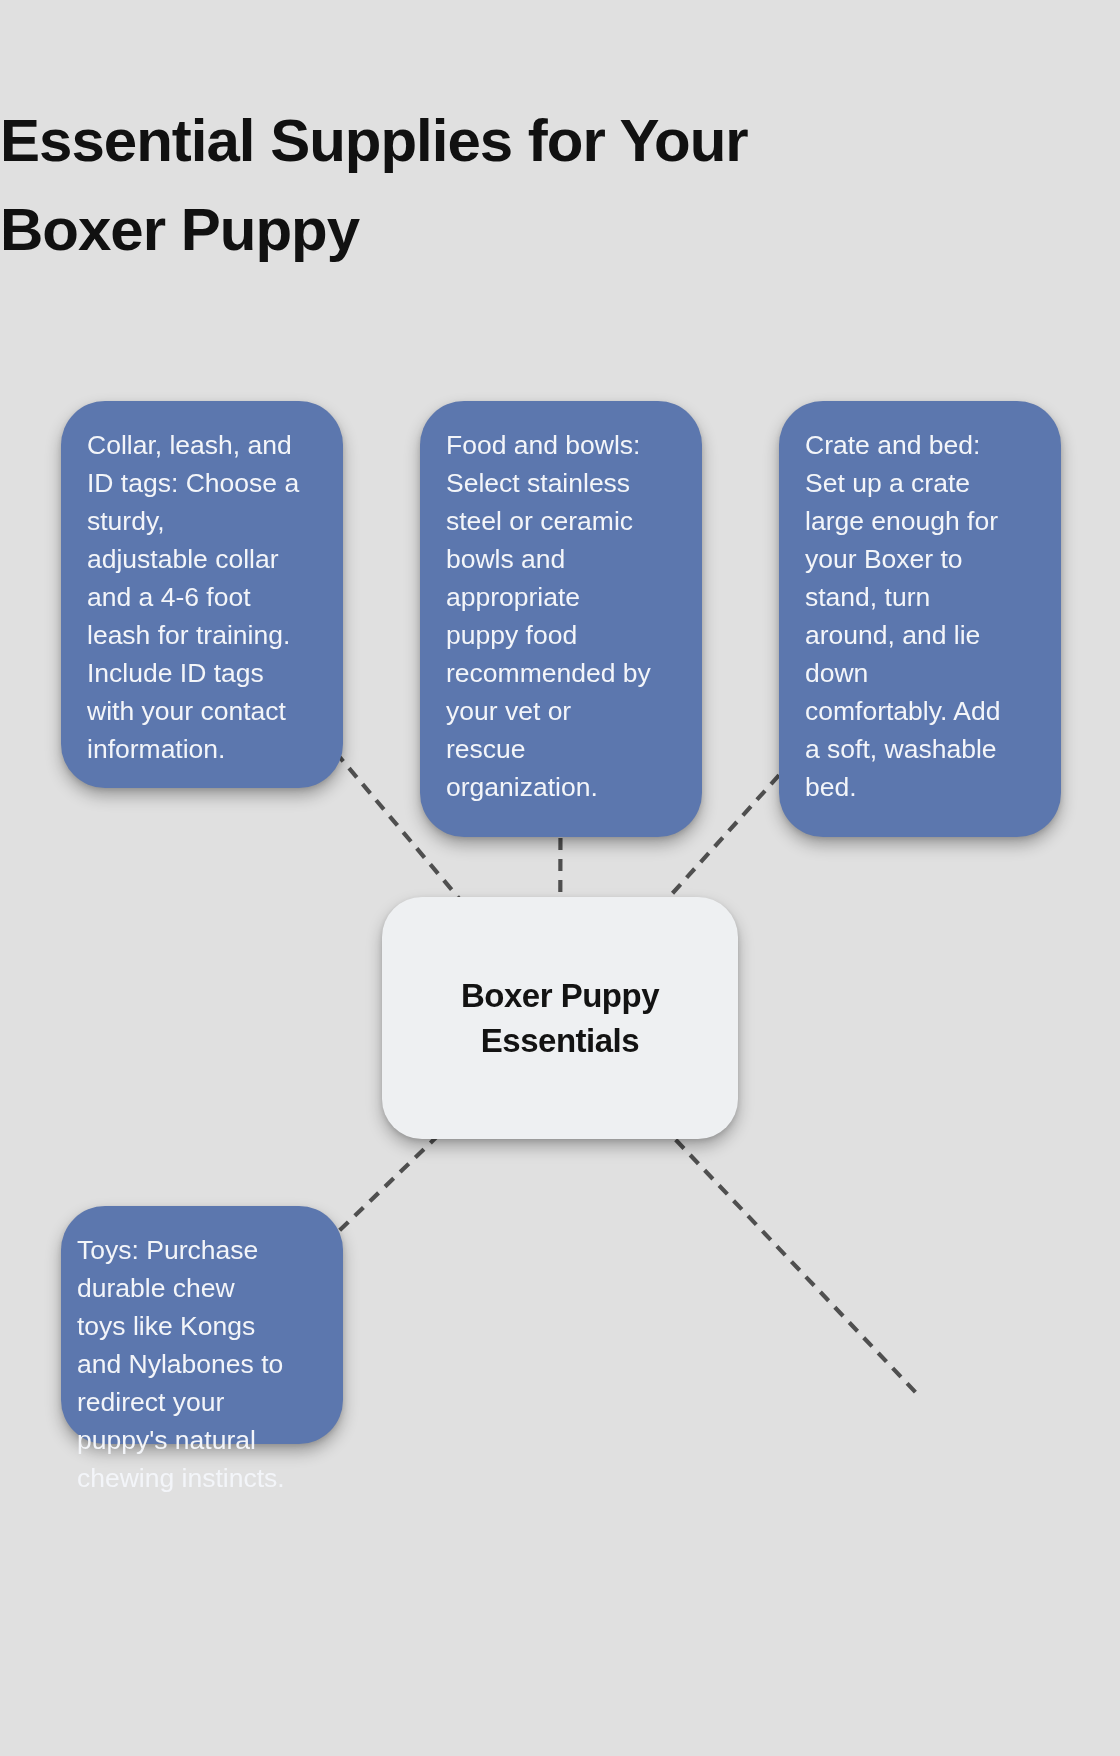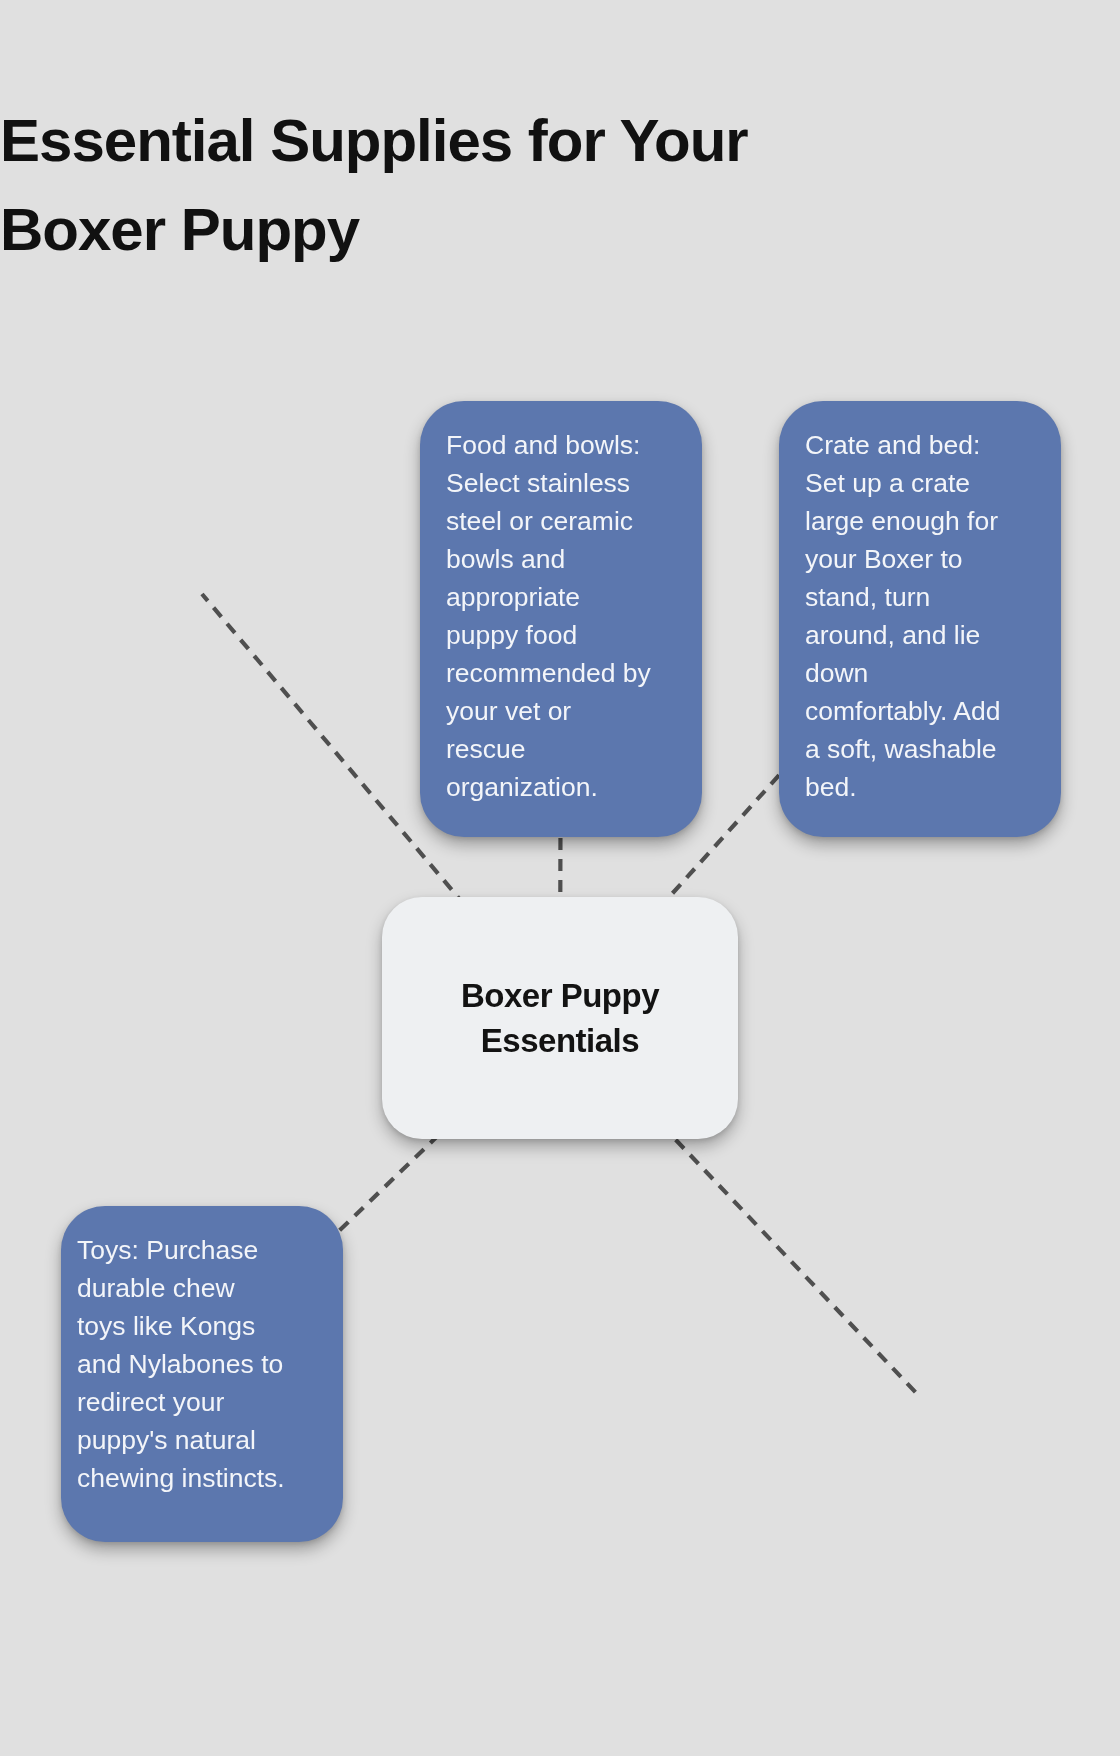--- a/index.html
+++ b/index.html
@@ -56,21 +56,21 @@
     border-radius: 44px;
     padding: 25px 26px;
     font-size: 26.5px;
     line-height: 38px;
     white-space: pre-line;
     box-shadow: 0 8px 16px rgba(0,0,0,0.30), 0 2px 5px rgba(0,0,0,0.12);
   }
   .node-collar   { left: 61px;  top: 401px;  width: 282px; height: 387px; }
   .node-food     { left: 420px; top: 401px;  width: 282px; height: 436px; }
   .node-crate    { left: 779px; top: 401px;  width: 282px; height: 436px; }
-  .node-toys     { left: 61px;  top: 1206px; width: 282px; height: 336px; padding-left: 16px; }
+  .node-toys     { left: 61px;  top: 1206px; width: 282px; height: 238px; padding-left: 16px; }
   .node-grooming { left: 780px; top: 1203px; width: 283px; height: 391px; }
   .center-node {
     position: absolute;
     left: 382px;
     top: 897px;
     width: 356px;
     height: 242px;
     background: var(--center-fill);
     border-radius: 40px;
     display: flex;
@@ -97,20 +97,29 @@
 Boxer Puppy</h1>
 
   <svg class="connectors" viewBox="0 0 1120 1756" xmlns="http://www.w3.org/2000/svg" aria-hidden="true">
     <line x1="560" y1="1018" x2="202" y2="594"></line>
     <line x1="560" y1="1018" x2="561" y2="619"></line>
     <line x1="560" y1="1018" x2="920" y2="619"></line>
     <line x1="560" y1="1018" x2="202" y2="1363"></line>
     <line x1="560" y1="1018" x2="921" y2="1398"></line>
   </svg>
 
+  <div class="node node-collar">Collar, leash, and
+ID tags: Choose a
+sturdy,
+adjustable collar
+and a 4-6 foot
+leash for training.
+Include ID tags
+with your contact
+information.</div>
 
   <div class="node node-crate">Crate and bed:
 Set up a crate
 large enough for
 your Boxer to
 stand, turn
 around, and lie
 down
 comfortably. Add
 a soft, washable

